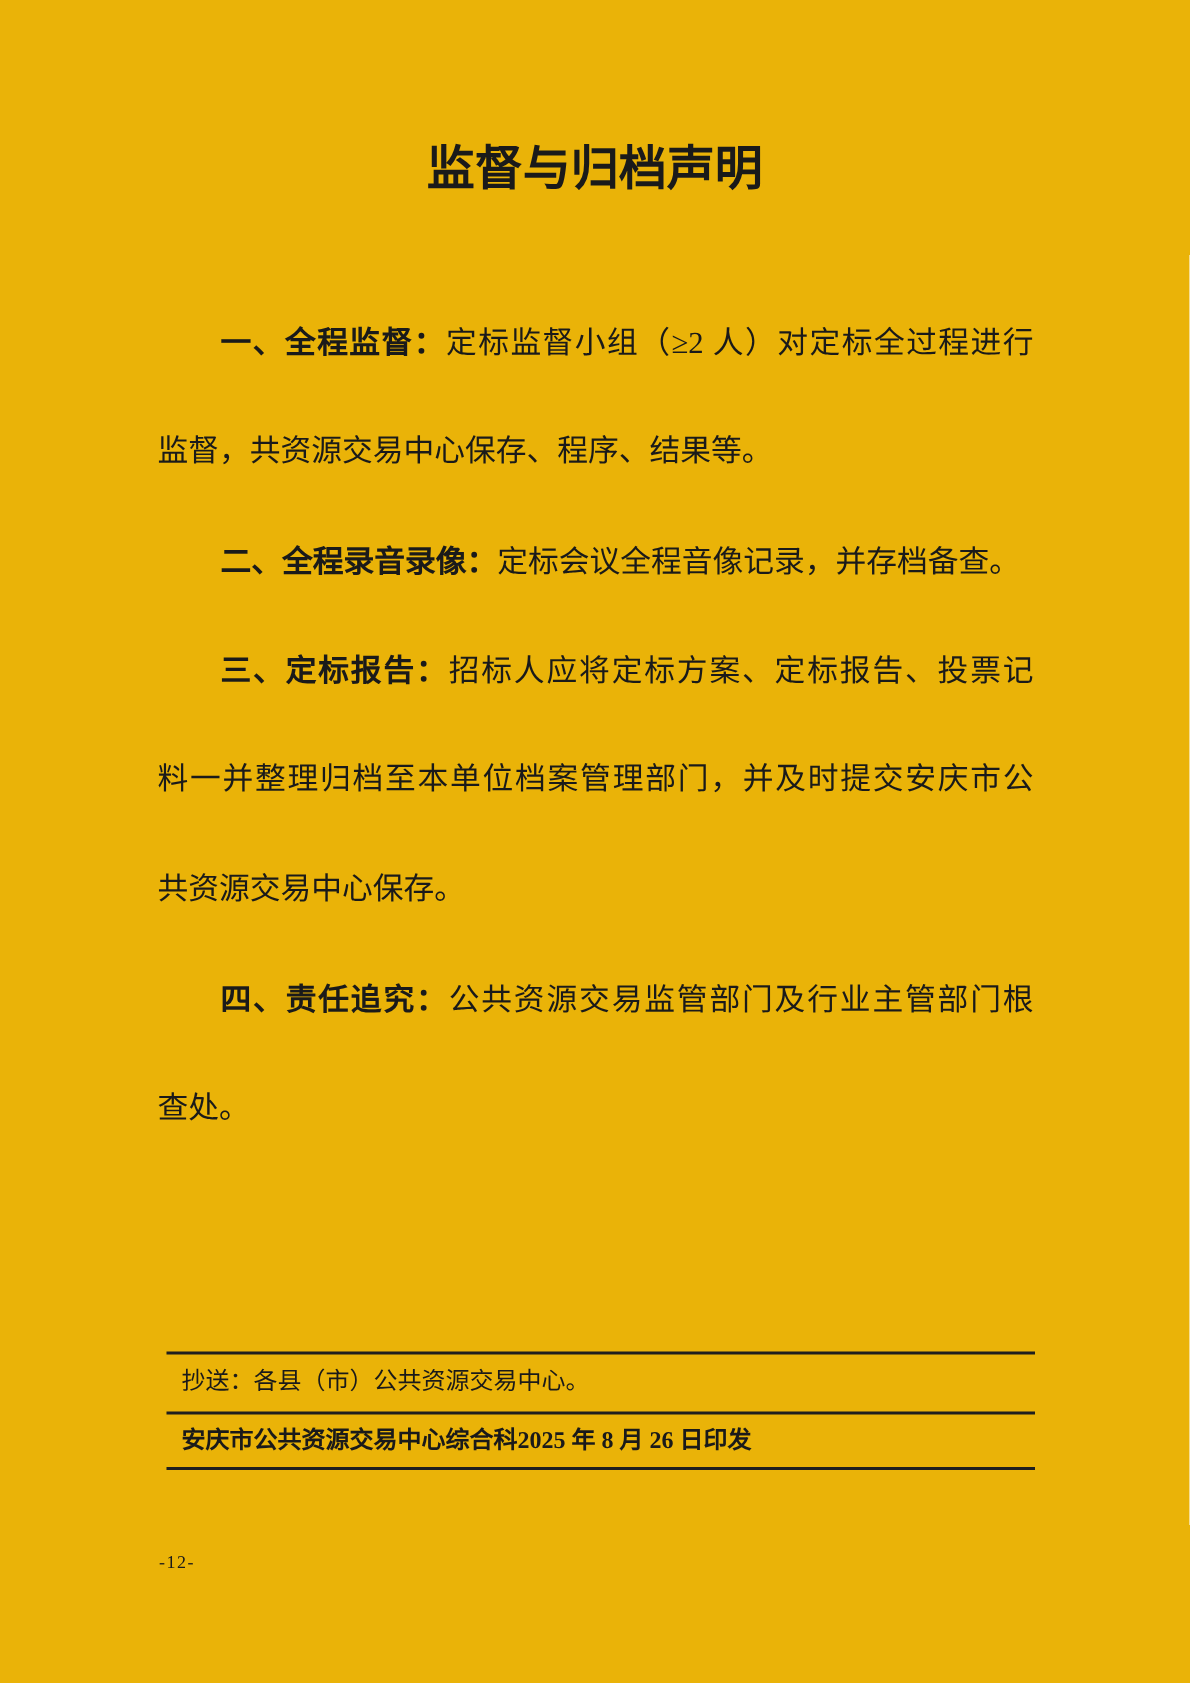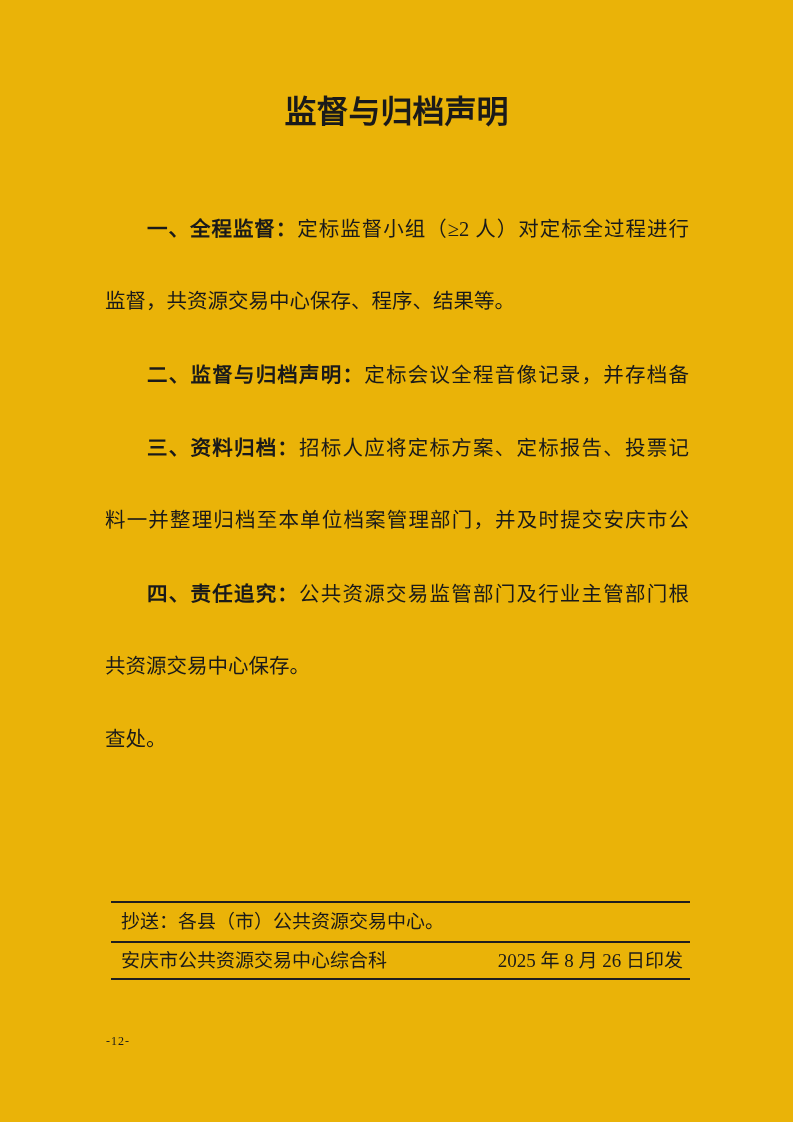--- a/index.html
+++ b/index.html
@@ -50,66 +50,67 @@
   .line.last  { text-align-last: left; }
   .lead {
     font-family: "Liberation Sans", "DejaVu Sans", sans-serif;
     font-weight: 700;
   }
   .doc-footer {
     position: absolute;
     left: 111px;
     top: 901px;
     width: 579px;
-    font-size: 19px;
+    font-size: 16px;
   }
   .rule {
     height: 0;
     border-top: 2px solid #1f1f1f;
   }
   .cc-row {
     height: 38px;
     line-height: 38px;
     padding-left: 10px;
     overflow: hidden;
   }
   .issue-row {
     display: flex;
-    justify-content: space-between;
+    justify-content: flex-start;
     align-items: center;
     height: 35px;
     line-height: 35px;
     padding-left: 10px;
     padding-right: 7px;
     overflow: hidden;
+    font-weight: bold;
   }
   .page-number {
     position: absolute;
     left: 106px;
     top: 1034px;
     font-size: 12px;
     letter-spacing: 1px;
     font-family: "Liberation Serif", "DejaVu Serif", serif;
   }
 </style>
 </head>
 <body>
 
 <div class="page">
 
   <h1 class="doc-title">监督与归档声明</h1>
 
   <div class="doc-body" id="doc-body">
       <div class="line first"><span class="lead">一、全程监督：</span>定标监督小组（≥2 人）对定标全过程进行</div>
       <div class="line last">监督，共资源交易中心保存、程序、结果等。</div>
-      <div class="line first last"><span class="lead">二、监督与归档声明：</span>定标会议全程音像记录，并存档备查。</div>
-      <div class="line first"><span class="lead">三、资料归档：</span>招标人应将定标方案、定标报告、投票记</div>
+      <div class="line first last"><span class="lead">二、全程录音录像：</span>定标会议全程音像记录，并存档备查。</div>
+      <div class="line first"><span class="lead">三、定标报告：</span>招标人应将定标方案、定标报告、投票记</div>
       <div class="line">料一并整理归档至本单位档案管理部门，并及时提交安庆市公</div>
+      <div class="line last">共资源交易中心保存。</div>
       <div class="line first"><span class="lead">四、责任追究：</span>公共资源交易监管部门及行业主管部门根</div>
-      <div class="line last">共资源交易中心保存。</div>
       <div class="line last">查处。</div>
     </div>
 
   <div class="doc-footer">
     <div class="rule"></div>
     <div class="cc-row">抄送：各县（市）公共资源交易中心。</div>
     <div class="rule"></div>
     <div class="issue-row">
       <span>安庆市公共资源交易中心综合科</span>
       <span>2025 年 8 月 26 日印发</span>

